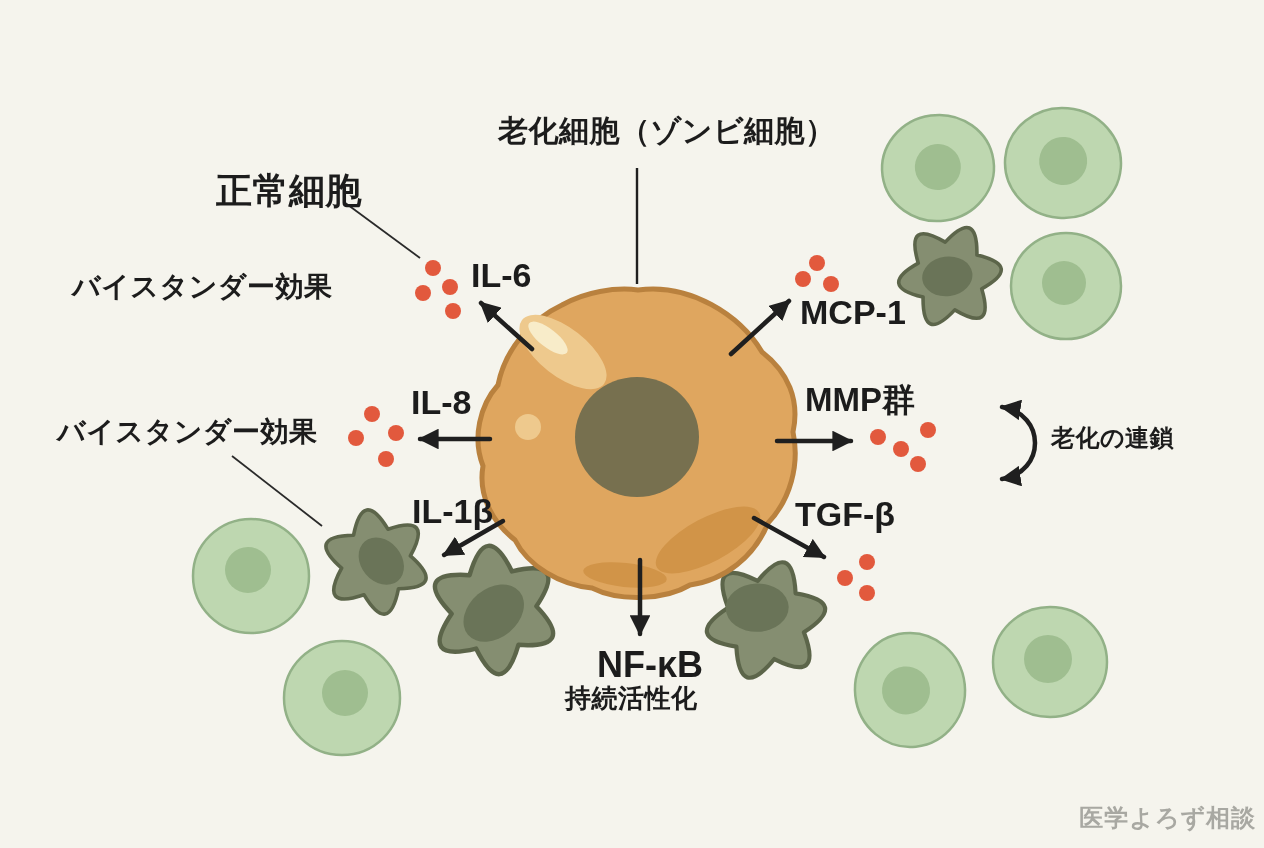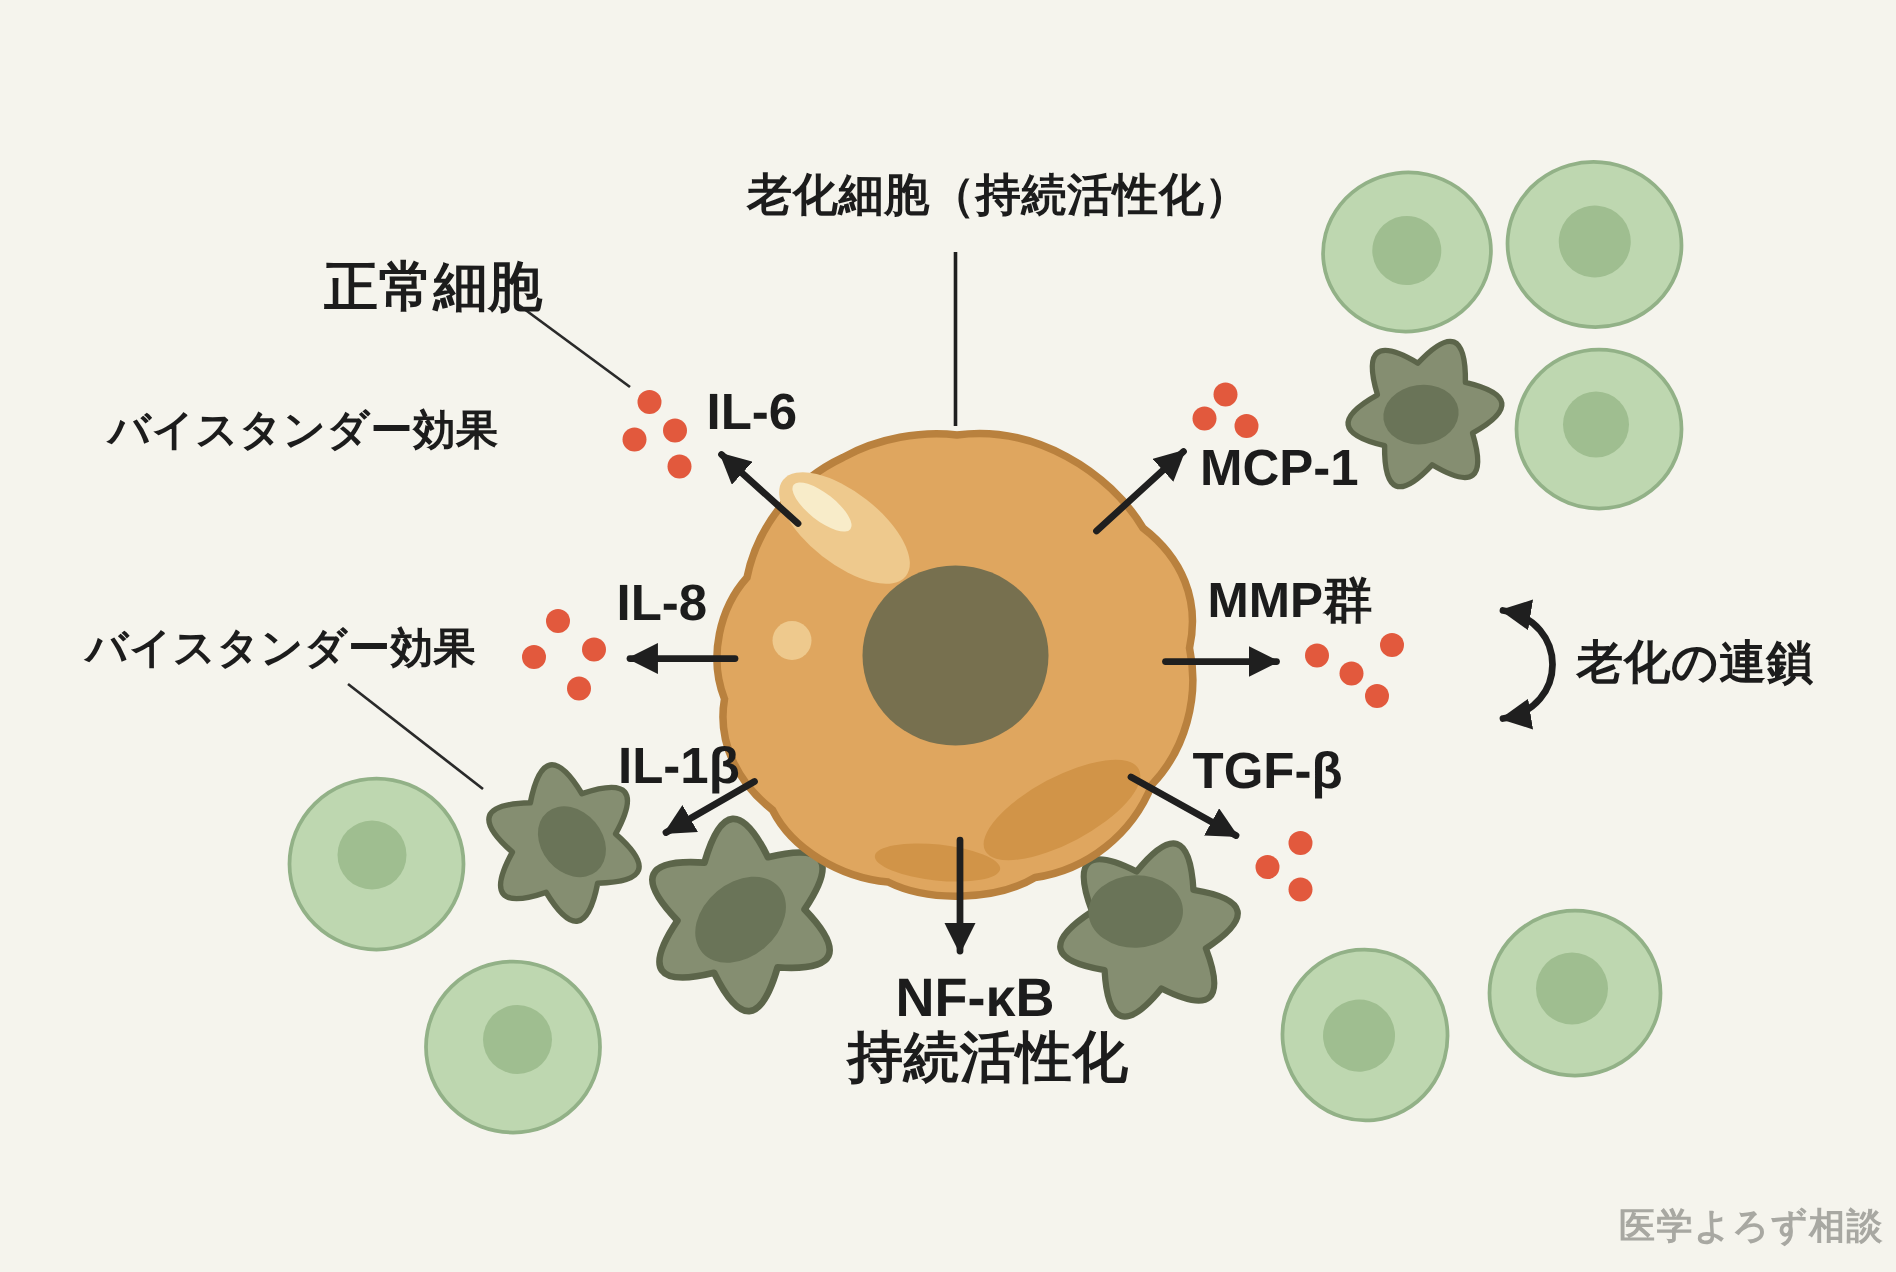--- a/index.html
+++ b/index.html
@@ -10,21 +10,21 @@
   }
   .stage svg{position:absolute;left:0;top:0;}
   .lbl{
     position:absolute;color:#1c1c1c;font-weight:600;white-space:nowrap;
     letter-spacing:.5px;line-height:1.15;
   }
   .lbl-title{font-size:30px;}
   .lbl-jp{font-size:28px;}
   .lbl-factor{font-size:34px;letter-spacing:0;}
   .lbl-nfkb{font-size:36px;letter-spacing:0;}
-  .lbl-chain{font-size:31px;}
+  .lbl-chain{font-size:24px;}
   .lbl-watermark{font-size:24px;font-weight:700;color:#a8a8a2;letter-spacing:1px;}
   
   .zcell-body{fill:#dfa65f;stroke:#b9813e;stroke-width:5;}
   .zcell-nucleus{fill:#77704f;}
   .zcell-hi{fill:#eec98d;}
   .zcell-hi2{fill:#f8ecc9;}
   .zcell-shade{fill:#d19448;}
   .green-body{fill:#bed7b0;stroke:#92b187;stroke-width:2.5;}
   .green-nucleus{fill:#9fbe90;}
   .star-body{fill:#858e71;stroke:#5c654a;stroke-width:4;stroke-linejoin:round;}
@@ -163,21 +163,21 @@
         <circle class="dot" cx="918" cy="464" r="8"></circle>
       </g>
       <g>
         <circle class="dot" cx="867" cy="562" r="8"></circle>
         <circle class="dot" cx="845" cy="578" r="8"></circle>
         <circle class="dot" cx="867" cy="593" r="8"></circle>
       </g>
     </g>
   </svg>
 
-  <div class="lbl lbl-title" style="left:498px;top:114px;">老化細胞（持続活性化）</div>
+  <div class="lbl lbl-title" style="left:498px;top:114px;">老化細胞（ゾンビ細胞）</div>
 
   <div class="lbl lbl-jp" style="left:216px;top:170px;font-size:36px;">正常細胞</div>
 
   <div class="lbl lbl-jp" style="left:72px;top:271px;">バイスタンダー効果</div>
 
   <div class="lbl lbl-jp" style="left:57px;top:416px;">バイスタンダー効果</div>
 
   <div class="lbl lbl-factor" style="left:471px;top:256px;">IL-6</div>
 
   <div class="lbl lbl-factor" style="left:411px;top:383px;">IL-8</div>
@@ -185,19 +185,19 @@
   <div class="lbl lbl-factor" style="left:412px;top:492px;">IL-1β</div>
 
   <div class="lbl lbl-factor" style="left:800px;top:293px;">MCP-1</div>
 
   <div class="lbl lbl-factor" style="left:805px;top:381px;font-size:33px;">MMP群</div>
 
   <div class="lbl lbl-factor" style="left:795px;top:495px;">TGF-β</div>
 
   <div class="lbl lbl-nfkb" style="left:597px;top:644px;">NF-κB</div>
 
-  <div class="lbl lbl-jp" style="left:565px;top:684px;font-size:37px;text-align:center;">持続活性化</div>
+  <div class="lbl lbl-jp" style="left:565px;top:684px;font-size:26px;text-align:center;">持続活性化</div>
 
   <div class="lbl lbl-chain" style="left:1051px;top:424px;">老化の連鎖</div>
 
   <div class="lbl lbl-watermark" style="right:8px;top:804px;position:absolute;">医学よろず相談</div>
 
 </div>
 
 </body></html>

